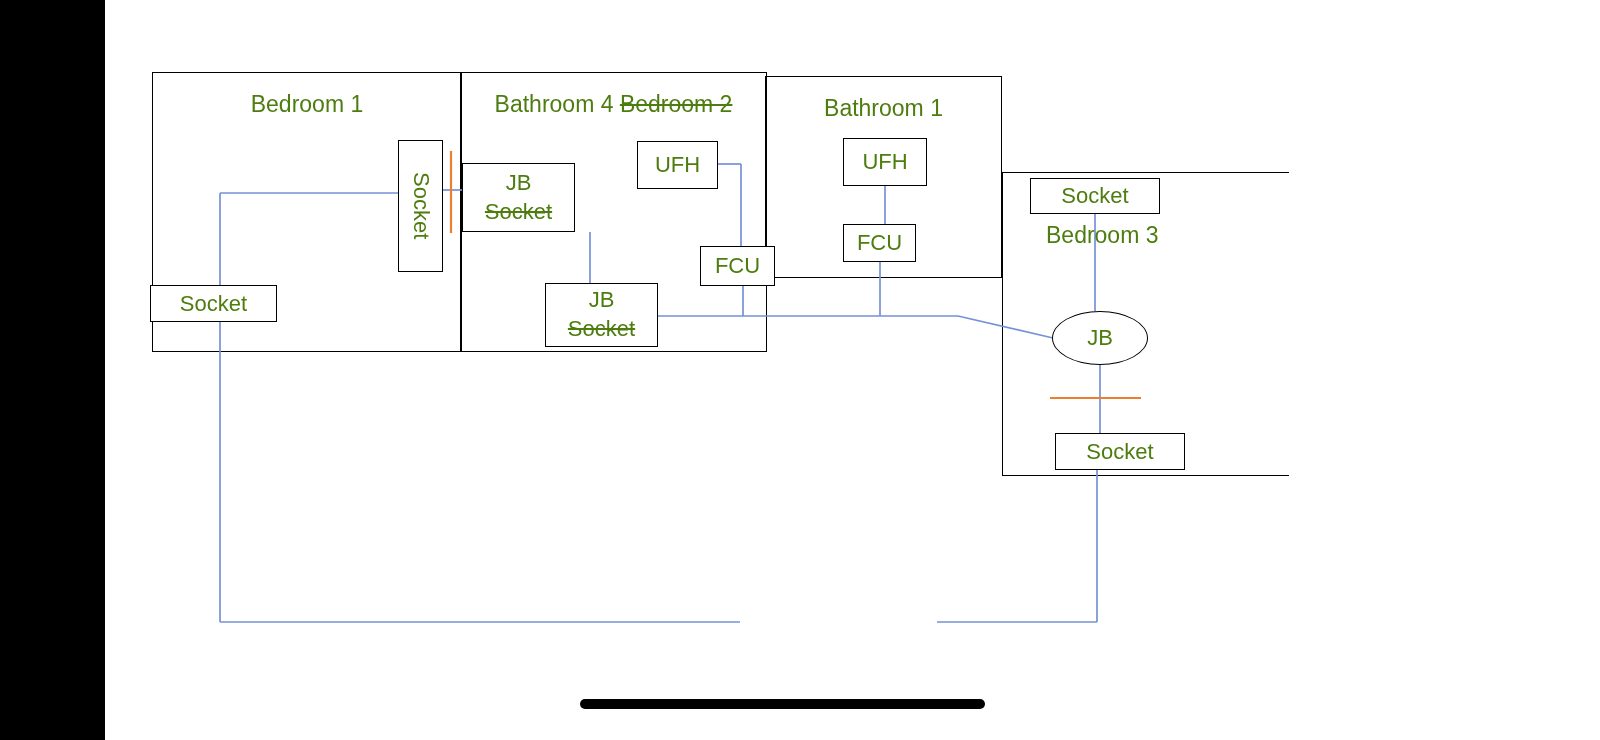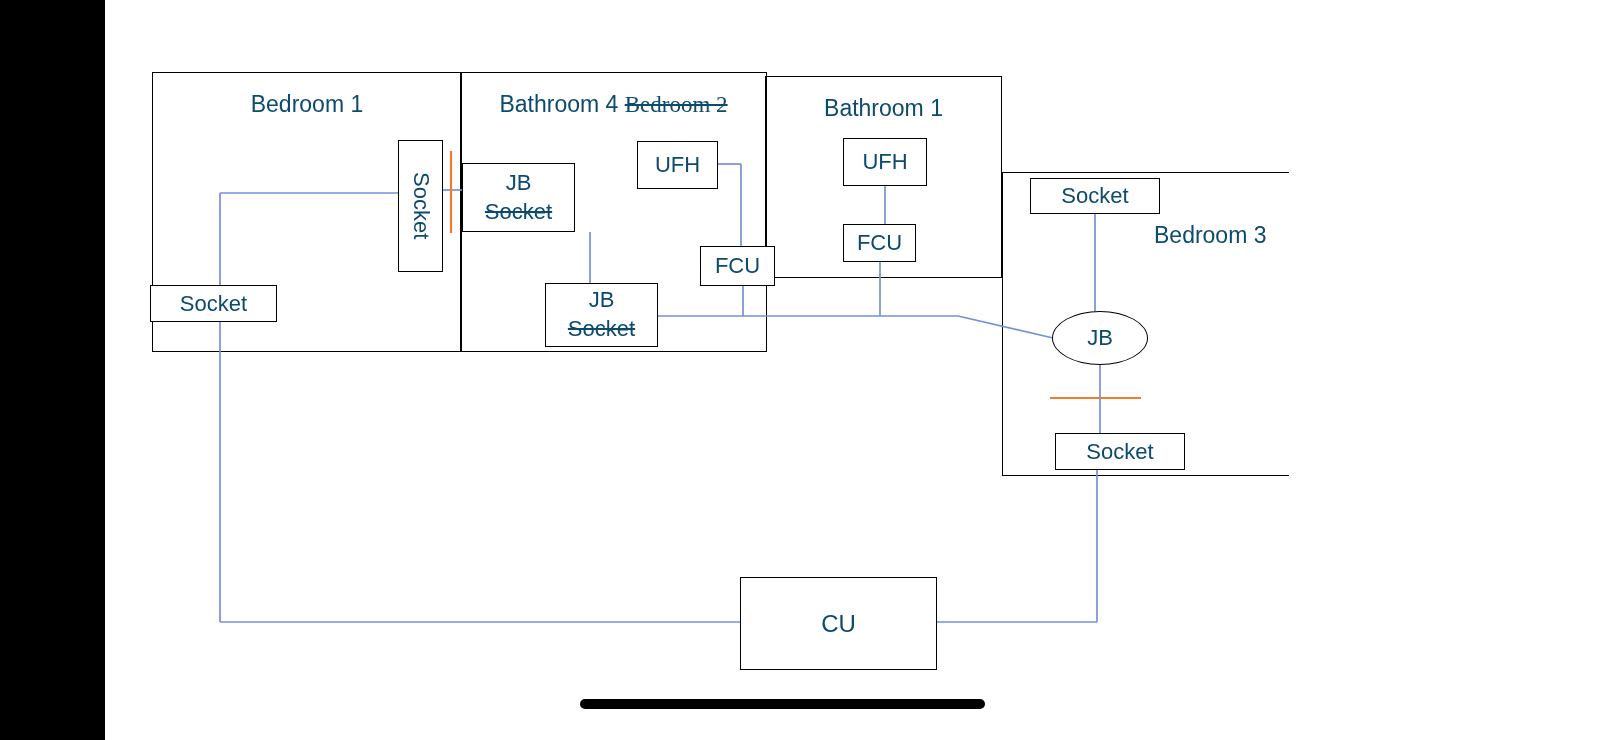--- a/index.html
+++ b/index.html
@@ -3,21 +3,21 @@
 <meta charset="utf-8">
 <style>
   html, body { margin: 0; padding: 0; background: #ffffff; }
   #canvas {
     position: relative;
     width: 1289px;
     height: 740px;
     background: #ffffff;
     overflow: hidden;
     font-family: "Liberation Sans", "DejaVu Sans", sans-serif;
-    color: #0c4a6e;
+    color: #4d7c0f;
   }
   .letterbox {
     position: absolute; top: 0; height: 740px; background: #000;
   }
   .letterbox.left  { left: 0;    width: 105px; }
   .letterbox.right { left: 1460px; width: 140px; }
 
   .room {
     position: absolute;
     border: 1.6px solid #000;
@@ -87,30 +87,30 @@
   <div class="letterbox left"></div>
   <div class="letterbox right"></div>
 
   <div class="room" style="left:152px; top:72px; width:308px; height:278px;">
     <div class="room-label">Bedroom 1</div>
   </div>
 
   <div class="room" style="left:460px; top:72px; width:305px; height:278px;">
     <div class="room-label">
       <span>Bathroom 4</span>
-      <span class="struck" style="font-family:Liberation Serif, serif;">Bedroom 2</span>
+      <span class="struck" style="">Bedroom 2</span>
     </div>
   </div>
 
   <div class="room" style="left:765px; top:76px; width:235px; height:200px;">
     <div class="room-label">Bathroom 1</div>
   </div>
 
   <div class="room" style="left:1002px; top:172px; width:323px; height:302px;"></div>
-  <div class="free-label" style="left:1154px; top:222px;">Bedroom 3</div>
+  <div class="free-label" style="left:1046px; top:222px;">Bedroom 3</div>
 
   <svg class="wires" width="1600" height="740" viewBox="0 0 1600 740">
     <line class="blue" x1="220" y1="285" x2="220" y2="193"></line>
     <line class="blue" x1="220" y1="193" x2="398" y2="193"></line>
     <line class="blue" x1="443" y1="190" x2="462" y2="190"></line>
     <line class="blue" x1="590" y1="232" x2="590" y2="283"></line>
     <line class="blue" x1="718" y1="164" x2="741" y2="164"></line>
     <line class="blue" x1="741" y1="164" x2="741" y2="246"></line>
     <line class="blue" x1="743" y1="286" x2="743" y2="316"></line>
     <line class="blue" x1="658" y1="316" x2="958" y2="316"></line>
@@ -166,19 +166,16 @@
   </div>
 
   <div class="comp ellipse" style="left:1052px; top:311px; width:96px; height:54px;">
     <span>JB</span>
   </div>
 
   <div class="comp" style="left:1055px; top:433px; width:130px; height:37px;">
     <span>Socket</span>
   </div>
 
-  <div class="comp" style="left:740px; top:577px; width:197px; height:93px; font-size:24px;">
-    <span>CU</span>
-  </div>
 
   <div class="bottom-bar"></div>
 
 </div>
 
 </body></html>

